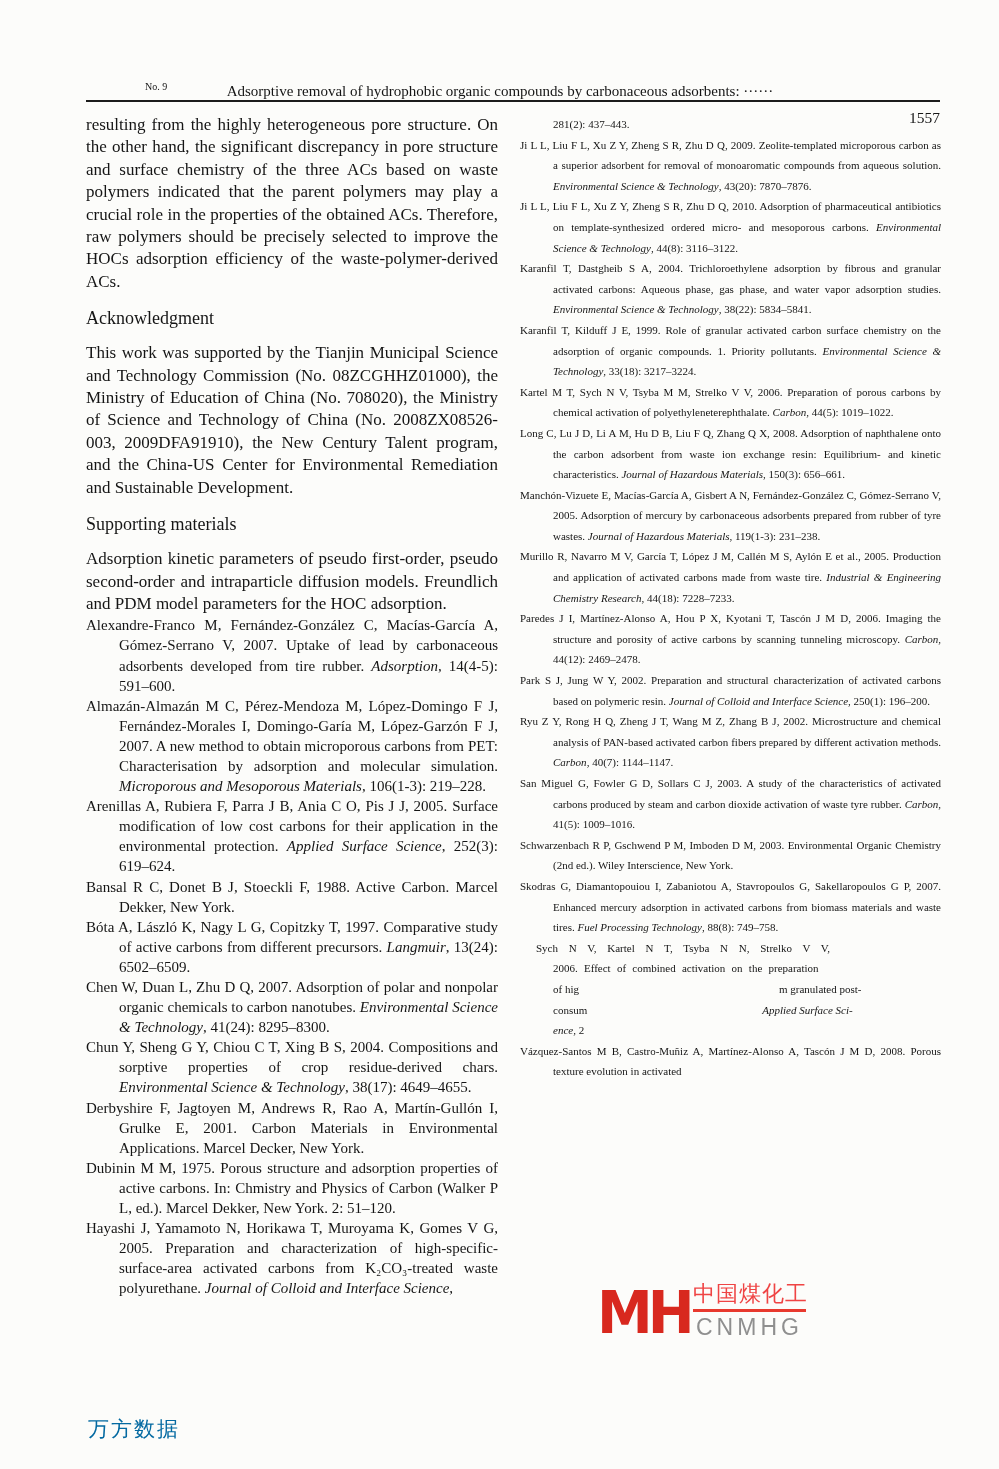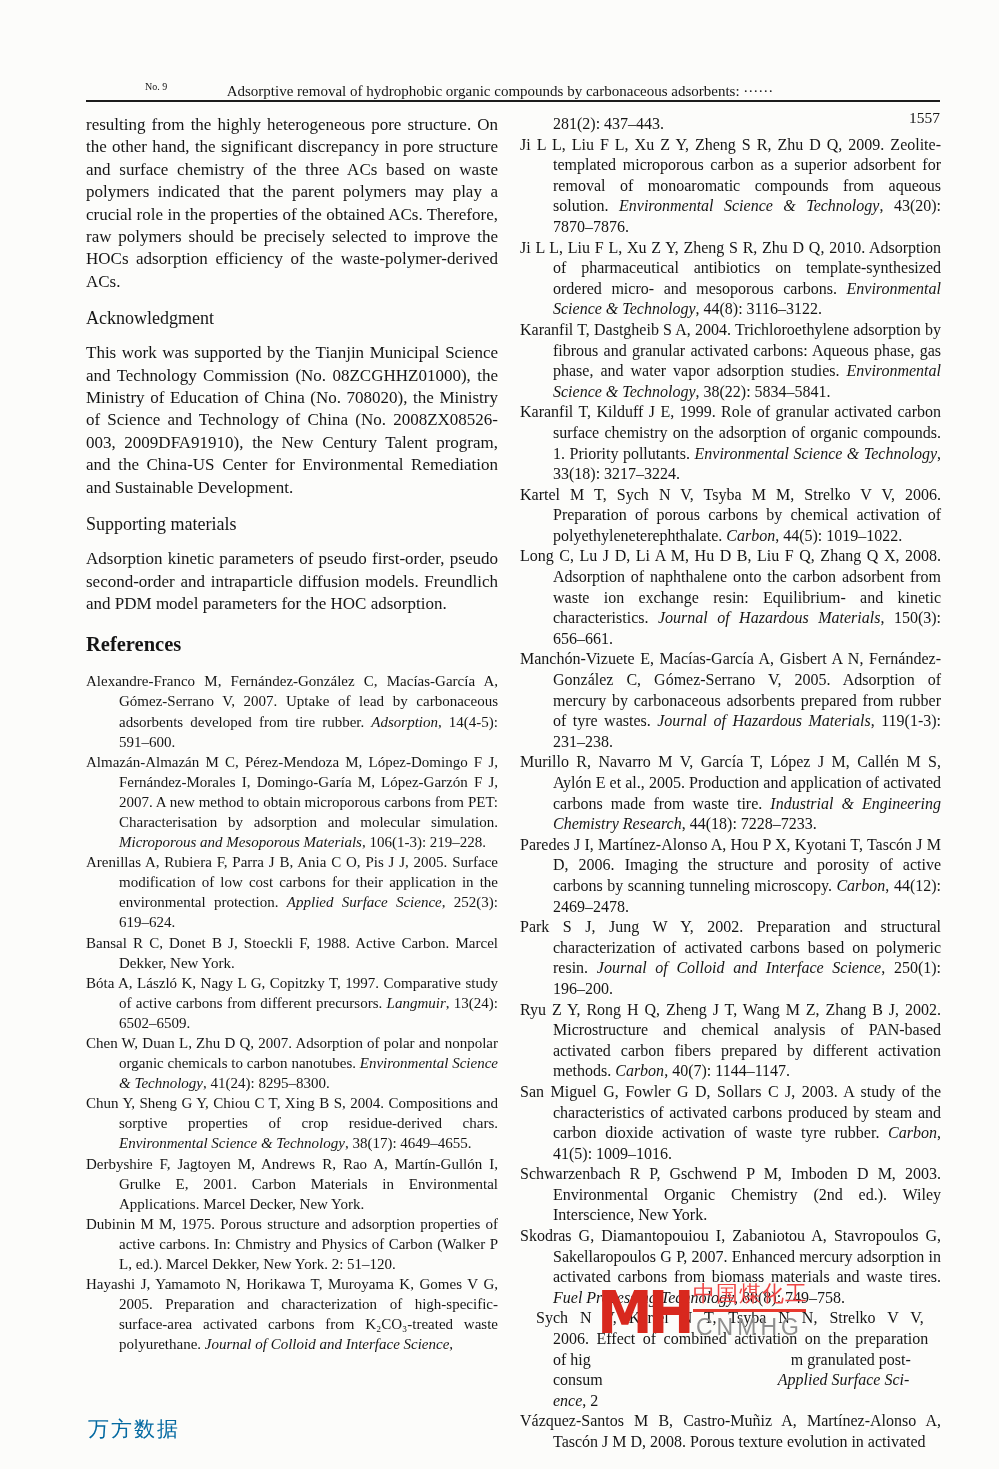--- a/index.html
+++ b/index.html
@@ -11,21 +11,21 @@
   .hdr-page{position:absolute;top:81px;right:59px;font-size:15.5px;margin-top:28px;}
   .hdr-rule{position:absolute;left:86px;right:59px;top:100px;height:2px;background:#1c1c1c;}
   
   .col{position:absolute;top:114px;text-align:justify;}
   .col-left{left:86px;width:412px;}
   .col-right{left:520px;width:421px;}
   .body-par{font-size:17px;line-height:22.4px;margin:0;}
   .sec-h{font-size:18px;font-weight:normal;margin:15px 0 13px 0;}
   .refs-h{font-size:20.5px;font-weight:bold;margin:18px 0 15px 0;}
   .ref{font-size:15px;line-height:20.1px;margin:0;padding-left:33px;text-indent:-33px;}
-  .col-right .ref{font-size:16px;line-height:20.6px;}
+  .col-right .ref{font-size:11px;line-height:20.6px;}
   .ref.cont{text-indent:0;}
   .ref .it{font-style:italic;}
   .ref.lines{text-align:left;}
   .ref.lines .ref-line{display:block;}
   .ref.lines{text-indent:0;padding-left:0;}
   .ref.lines .ref-line.ind{padding-left:33px;}
   .gap{display:inline-block;height:1px;}
   
   .wm{position:absolute;left:597px;top:1281px;width:212px;height:68px;z-index:5;}
   .wm-mono{position:absolute;left:0;top:2px;font-family:"DejaVu Sans",sans-serif;font-weight:bold;
@@ -48,21 +48,20 @@
   <div class="hdr-title">Adsorptive removal of hydrophobic organic compounds by carbonaceous adsorbents: ······</div>
   <div class="hdr-page">1557</div>
   <div class="hdr-rule"></div>
 
   <div class="col col-left">
     <p class="body-par">resulting from the highly heterogeneous pore structure. On the other hand, the significant discrepancy in pore structure and surface chemistry of the three ACs based on waste polymers indicated that the parent polymers may play a crucial role in the properties of the obtained ACs. Therefore, raw polymers should be precisely selected to improve the HOCs adsorption efficiency of the waste-polymer-derived ACs.</p>
     <h2 class="sec-h">Acknowledgment</h2>
     <p class="body-par">This work was supported by the Tianjin Municipal Science and Technology Commission (No. 08ZCGHHZ01000), the Ministry of Education of China (No. 708020), the Ministry of Science and Technology of China (No. 2008ZX08526-003, 2009DFA91910), the New Century Talent program, and the China-US Center for Environmental Remediation and Sustainable Development.</p>
     <h2 class="sec-h">Supporting materials</h2>
     <p class="body-par">Adsorption kinetic parameters of pseudo first-order, pseudo second-order and intraparticle diffusion models. Freundlich and PDM model parameters for the HOC adsorption.</p>
-    <h2 class="refs-h">References</h2>
     <div id="refs-left">
         <p class="ref"><span>Alexandre-Franco M, Fernández-González C, Macías-García A, Gómez-Serrano V, 2007. Uptake of lead by carbonaceous adsorbents developed from tire rubber. </span><span class="it">Adsorption</span><span>, 14(4-5): 591–600.</span></p>
         <p class="ref"><span>Almazán-Almazán M C, Pérez-Mendoza M, López-Domingo F J, Fernández-Morales I, Domingo-Garía M, López-Garzón F J, 2007. A new method to obtain microporous carbons from PET: Characterisation by adsorption and molecular simulation. </span><span class="it">Microporous and Mesoporous Materials</span><span>, 106(1-3): 219–228.</span></p>
         <p class="ref"><span>Arenillas A, Rubiera F, Parra J B, Ania C O, Pis J J, 2005. Surface modification of low cost carbons for their application in the environmental protection. </span><span class="it">Applied Surface Science</span><span>, 252(3): 619–624.</span></p>
         <p class="ref"><span>Bansal R C, Donet B J, Stoeckli F, 1988. Active Carbon. Marcel Dekker, New York.</span></p>
         <p class="ref"><span>Bóta A, László K, Nagy L G, Copitzky T, 1997. Comparative study of active carbons from different precursors. </span><span class="it">Langmuir</span><span>, 13(24): 6502–6509.</span></p>
         <p class="ref"><span>Chen W, Duan L, Zhu D Q, 2007. Adsorption of polar and nonpolar organic chemicals to carbon nanotubes. </span><span class="it">Environmental Science &amp; Technology</span><span>, 41(24): 8295–8300.</span></p>
         <p class="ref"><span>Chun Y, Sheng G Y, Chiou C T, Xing B S, 2004. Compositions and sorptive properties of crop residue-derived chars. </span><span class="it">Environmental Science &amp; Technology</span><span>, 38(17): 4649–4655.</span></p>
         <p class="ref"><span>Derbyshire F, Jagtoyen M, Andrews R, Rao A, Martín-Gullón I, Grulke E, 2001. Carbon Materials in Environmental Applications. Marcel Decker, New York.</span></p>
         <p class="ref"><span>Dubinin M M, 1975. Porous structure and adsorption properties of active carbons. In: Chmistry and Physics of Carbon (Walker P L, ed.). Marcel Dekker, New York. 2: 51–120.</span></p>

